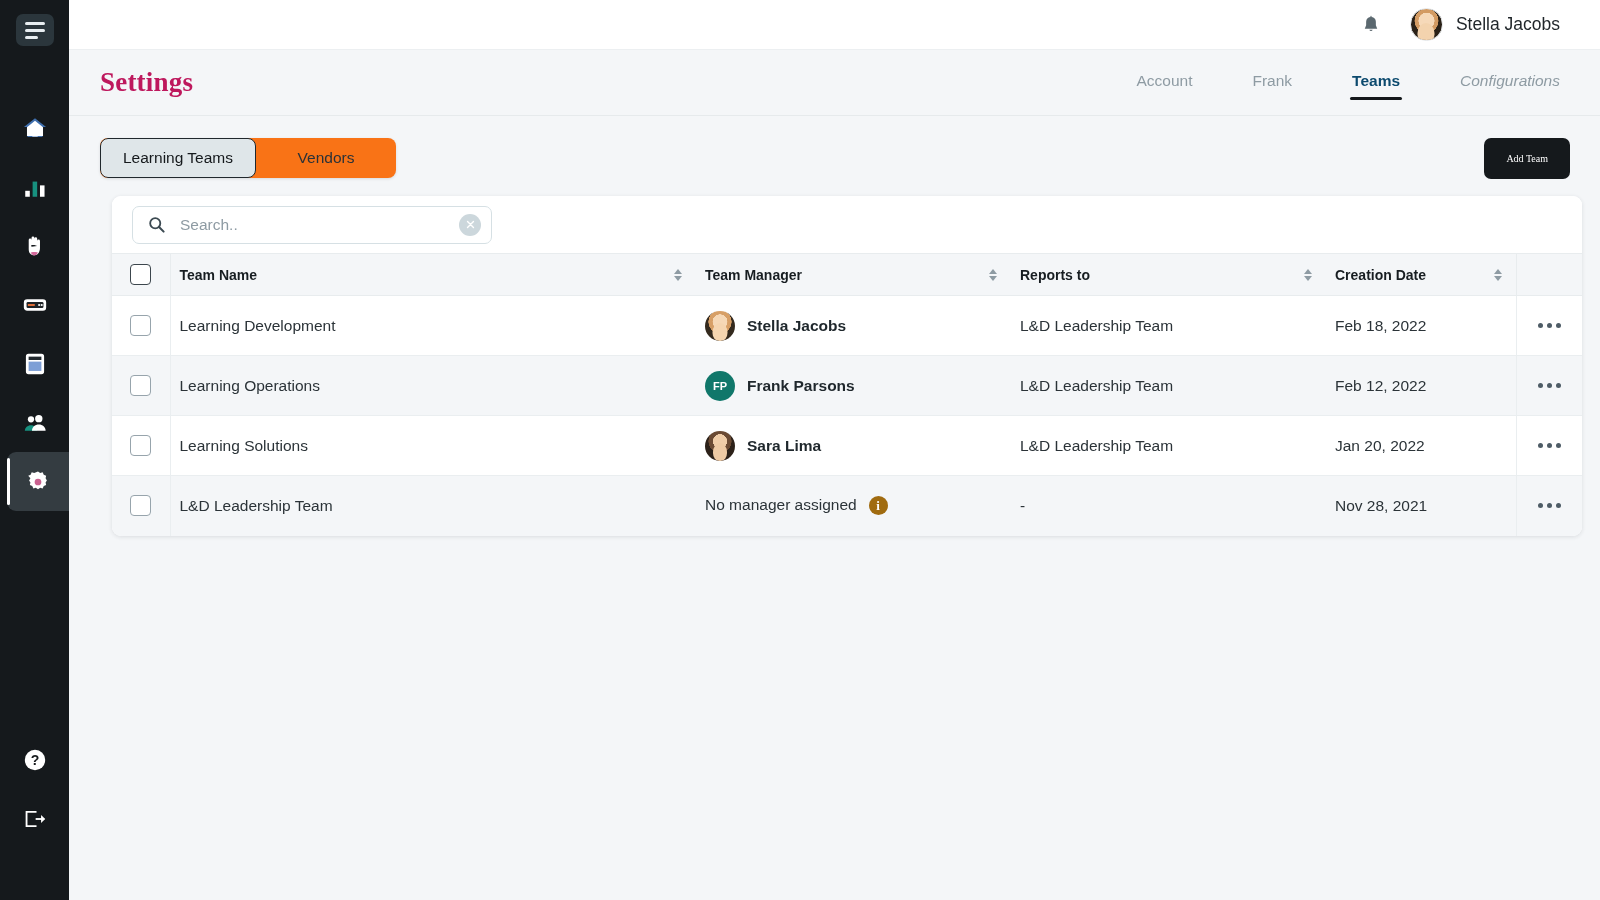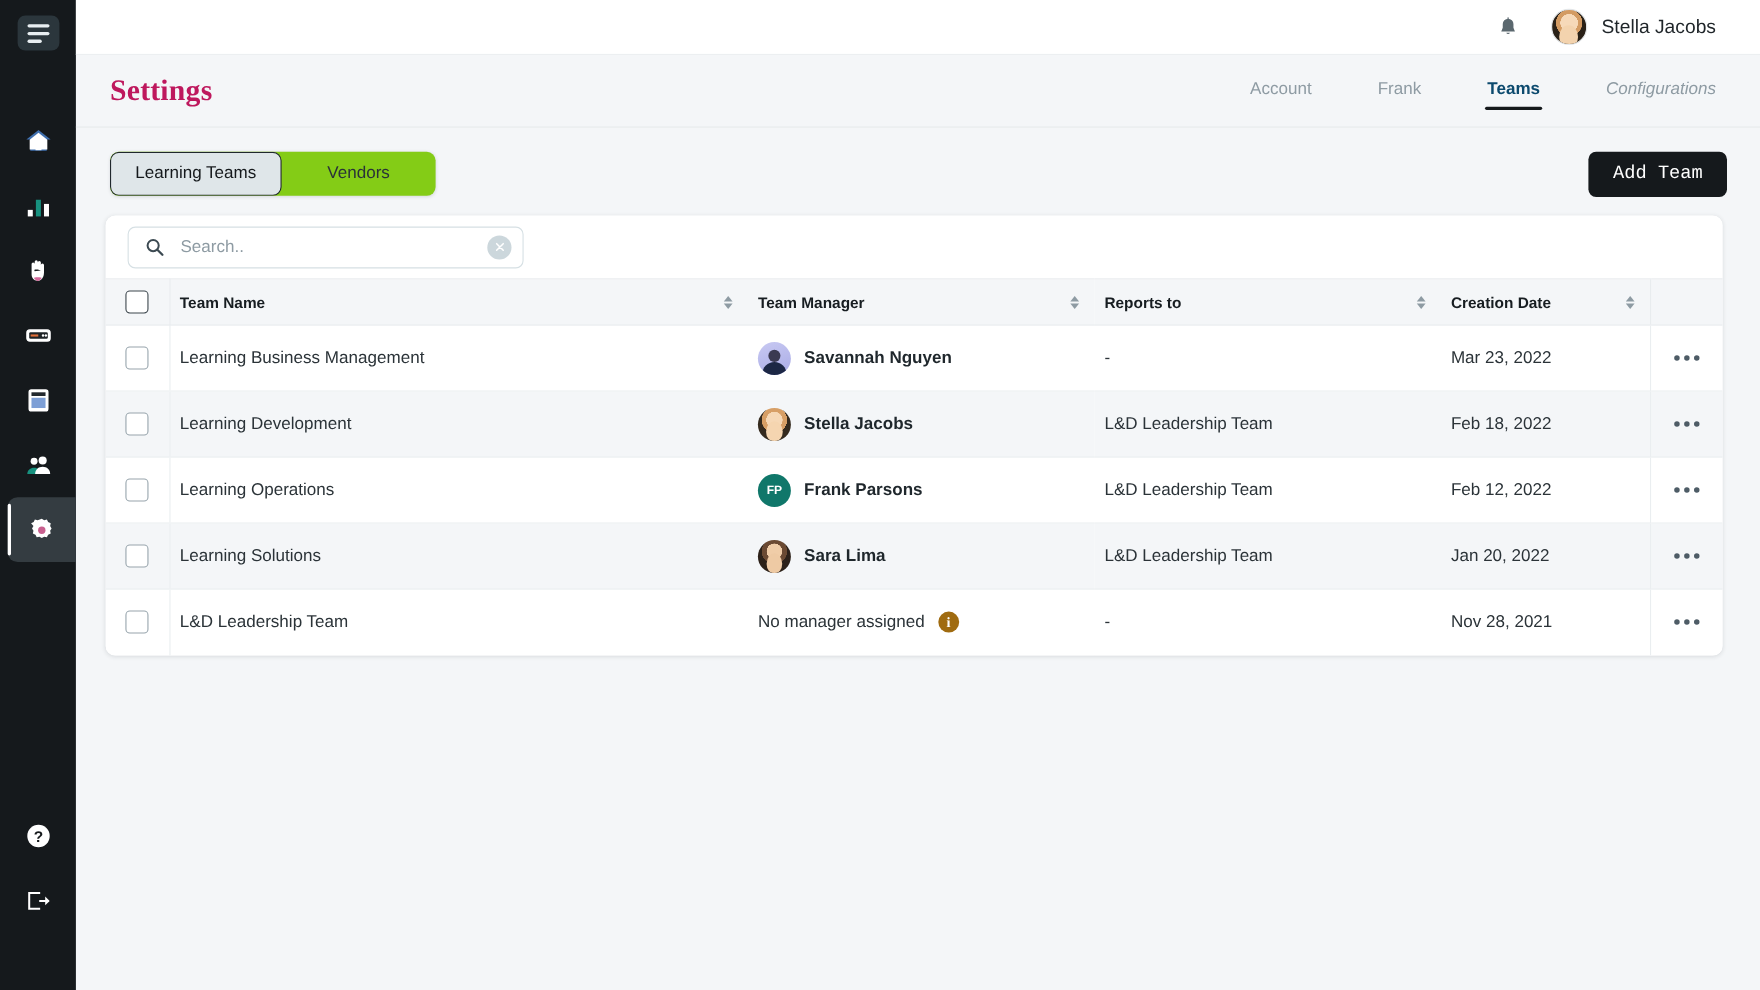--- a/index.html
+++ b/index.html
@@ -93,45 +93,45 @@
   }
   .page-tab:last-child { padding-right: 0; font-style: italic; }
 
   
   #subbar {
     position: absolute; left: 100px; top: 138px; right: 30px; height: 40px;
     display: flex; align-items: center; justify-content: space-between;
   }
   .segmented {
     display: flex; align-items: stretch;
-    background: #84cc16;
+    background: #f97316;
     border-radius: 8px;
     box-shadow: 0 1px 3px rgba(30,40,50,.13);
     height: 40px; overflow: hidden;
   }
   .seg {
     display: flex; align-items: center; justify-content: center;
     padding: 0 22px; font-size: 15.5px; color: #2a3238; cursor: pointer;
     min-width: 92px;
   }
   .seg.active {
     background: #dfe6e9; border: 1.6px solid #20282d; border-radius: 8px;
     font-weight: normal; color: #15191c;
   }
   .seg:nth-child(2) { min-width: 140px; }
   .seg:nth-child(3) { min-width: 122px; }
   #add-team-btn {
     background: #15191c; color: #fff; border: none;
     height: 41px; padding: 0 22px; border-radius: 7px;
-    font-size: 17px; font-family: Liberation Mono, monospace; cursor: pointer;
+    font-size: 10px; font-family: Liberation Serif, serif; cursor: pointer;
   }
 
   
   #table-card {
-    position: absolute; left: 96px; top: 196px; width: 1470px;
+    position: absolute; left: 112px; top: 196px; width: 1470px;
     background: #ffffff;
     border-radius: 9px;
     box-shadow: 0 1px 4px rgba(30,40,50,.12);
     overflow: hidden;
   }
   .search-zone { height: 57px; display: flex; align-items: center; padding-left: 20px; background:#fff; }
   .search-box {
     width: 360px; height: 38px;
     border: 1px solid #d6e0e4; border-radius: 7px;
     display: flex; align-items: center; padding: 0 10px 0 14px;
@@ -198,21 +198,21 @@
     width:15px; height:18px; border-radius:50% 50% 44% 44%; background:#f5d5b0; }
   .av.photo-c {
     background: radial-gradient(circle at 50% 34%, #f0cda8 0 28%, #6b4a33 29% 46%, #2c2119 47% 100%);
   }
   .av.photo-c::after{ content:""; position:absolute; left:50%; top:40%; transform:translateX(-50%);
     width:14px; height:18px; border-radius:50% 50% 44% 44%; background:#eecaa4; }
   .av.initials {
     background: #10776a; color: #fff; font-size: 11px; font-weight: bold;
     display: flex; align-items: center; justify-content: center;
   }
-  .no-mgr { display: flex; align-items: center; gap: 12px; padding-left: 9px; }
+  .no-mgr { display: flex; gap: 12px; padding-left: 9px; }
   .no-mgr-text { color: #2b3338; font-size: 15.5px; }
   .info-badge {
     width: 19px; height: 19px; border-radius: 50%; background: #a06b10;
     color: #fff; font-size: 13px; font-weight: bold; font-family: "Liberation Serif", serif;
     display: flex; align-items: center; justify-content: center; cursor: pointer;
     flex: 0 0 auto;
   }
   .dots { display: flex; gap: 4px; align-items: center; justify-content: center; cursor: pointer; }
   .dots i { width: 5px; height: 5px; border-radius: 50%; background: #4e5c66; display: block; }
   .sort-ico { display: flex; flex-direction: column; gap: 2px; align-items: center; cursor: pointer; flex: 0 0 auto; }
@@ -401,47 +401,20 @@
         </th>
         <th class="col-act"></th>
       </tr>
     </thead>
     <tbody id="table-body">
         <tr>
           <td class="col-check">
        <span class="chk"></span>
      </td>
      <td class="col-name">
-       <div class="cell-pad">Learning Business Management</div>
-     </td>
-     <td class="col-mgr">
-            <div class="mgr-cell">
-         <span class="av photo-a"></span>
-         <span class="mgr-name">Savannah Nguyen</span>
-       </div>
-          </td>
-     <td class="col-rep">
-       <div class="cell-pad">-</div>
-     </td>
-     <td class="col-date">
-       <div class="cell-pad">Mar 23, 2022</div>
-     </td>
-     <td class="col-act">
-       <div class="dots">
-              <i></i>
-              <i></i>
-              <i></i>
-            </div>
-     </td>
-        </tr>
-        <tr>
-          <td class="col-check">
-       <span class="chk"></span>
-     </td>
-     <td class="col-name">
        <div class="cell-pad">Learning Development</div>
      </td>
      <td class="col-mgr">
             <div class="mgr-cell">
          <span class="av photo-b"></span>
          <span class="mgr-name">Stella Jacobs</span>
        </div>
           </td>
      <td class="col-rep">
        <div class="cell-pad">L&amp;D Leadership Team</div>

